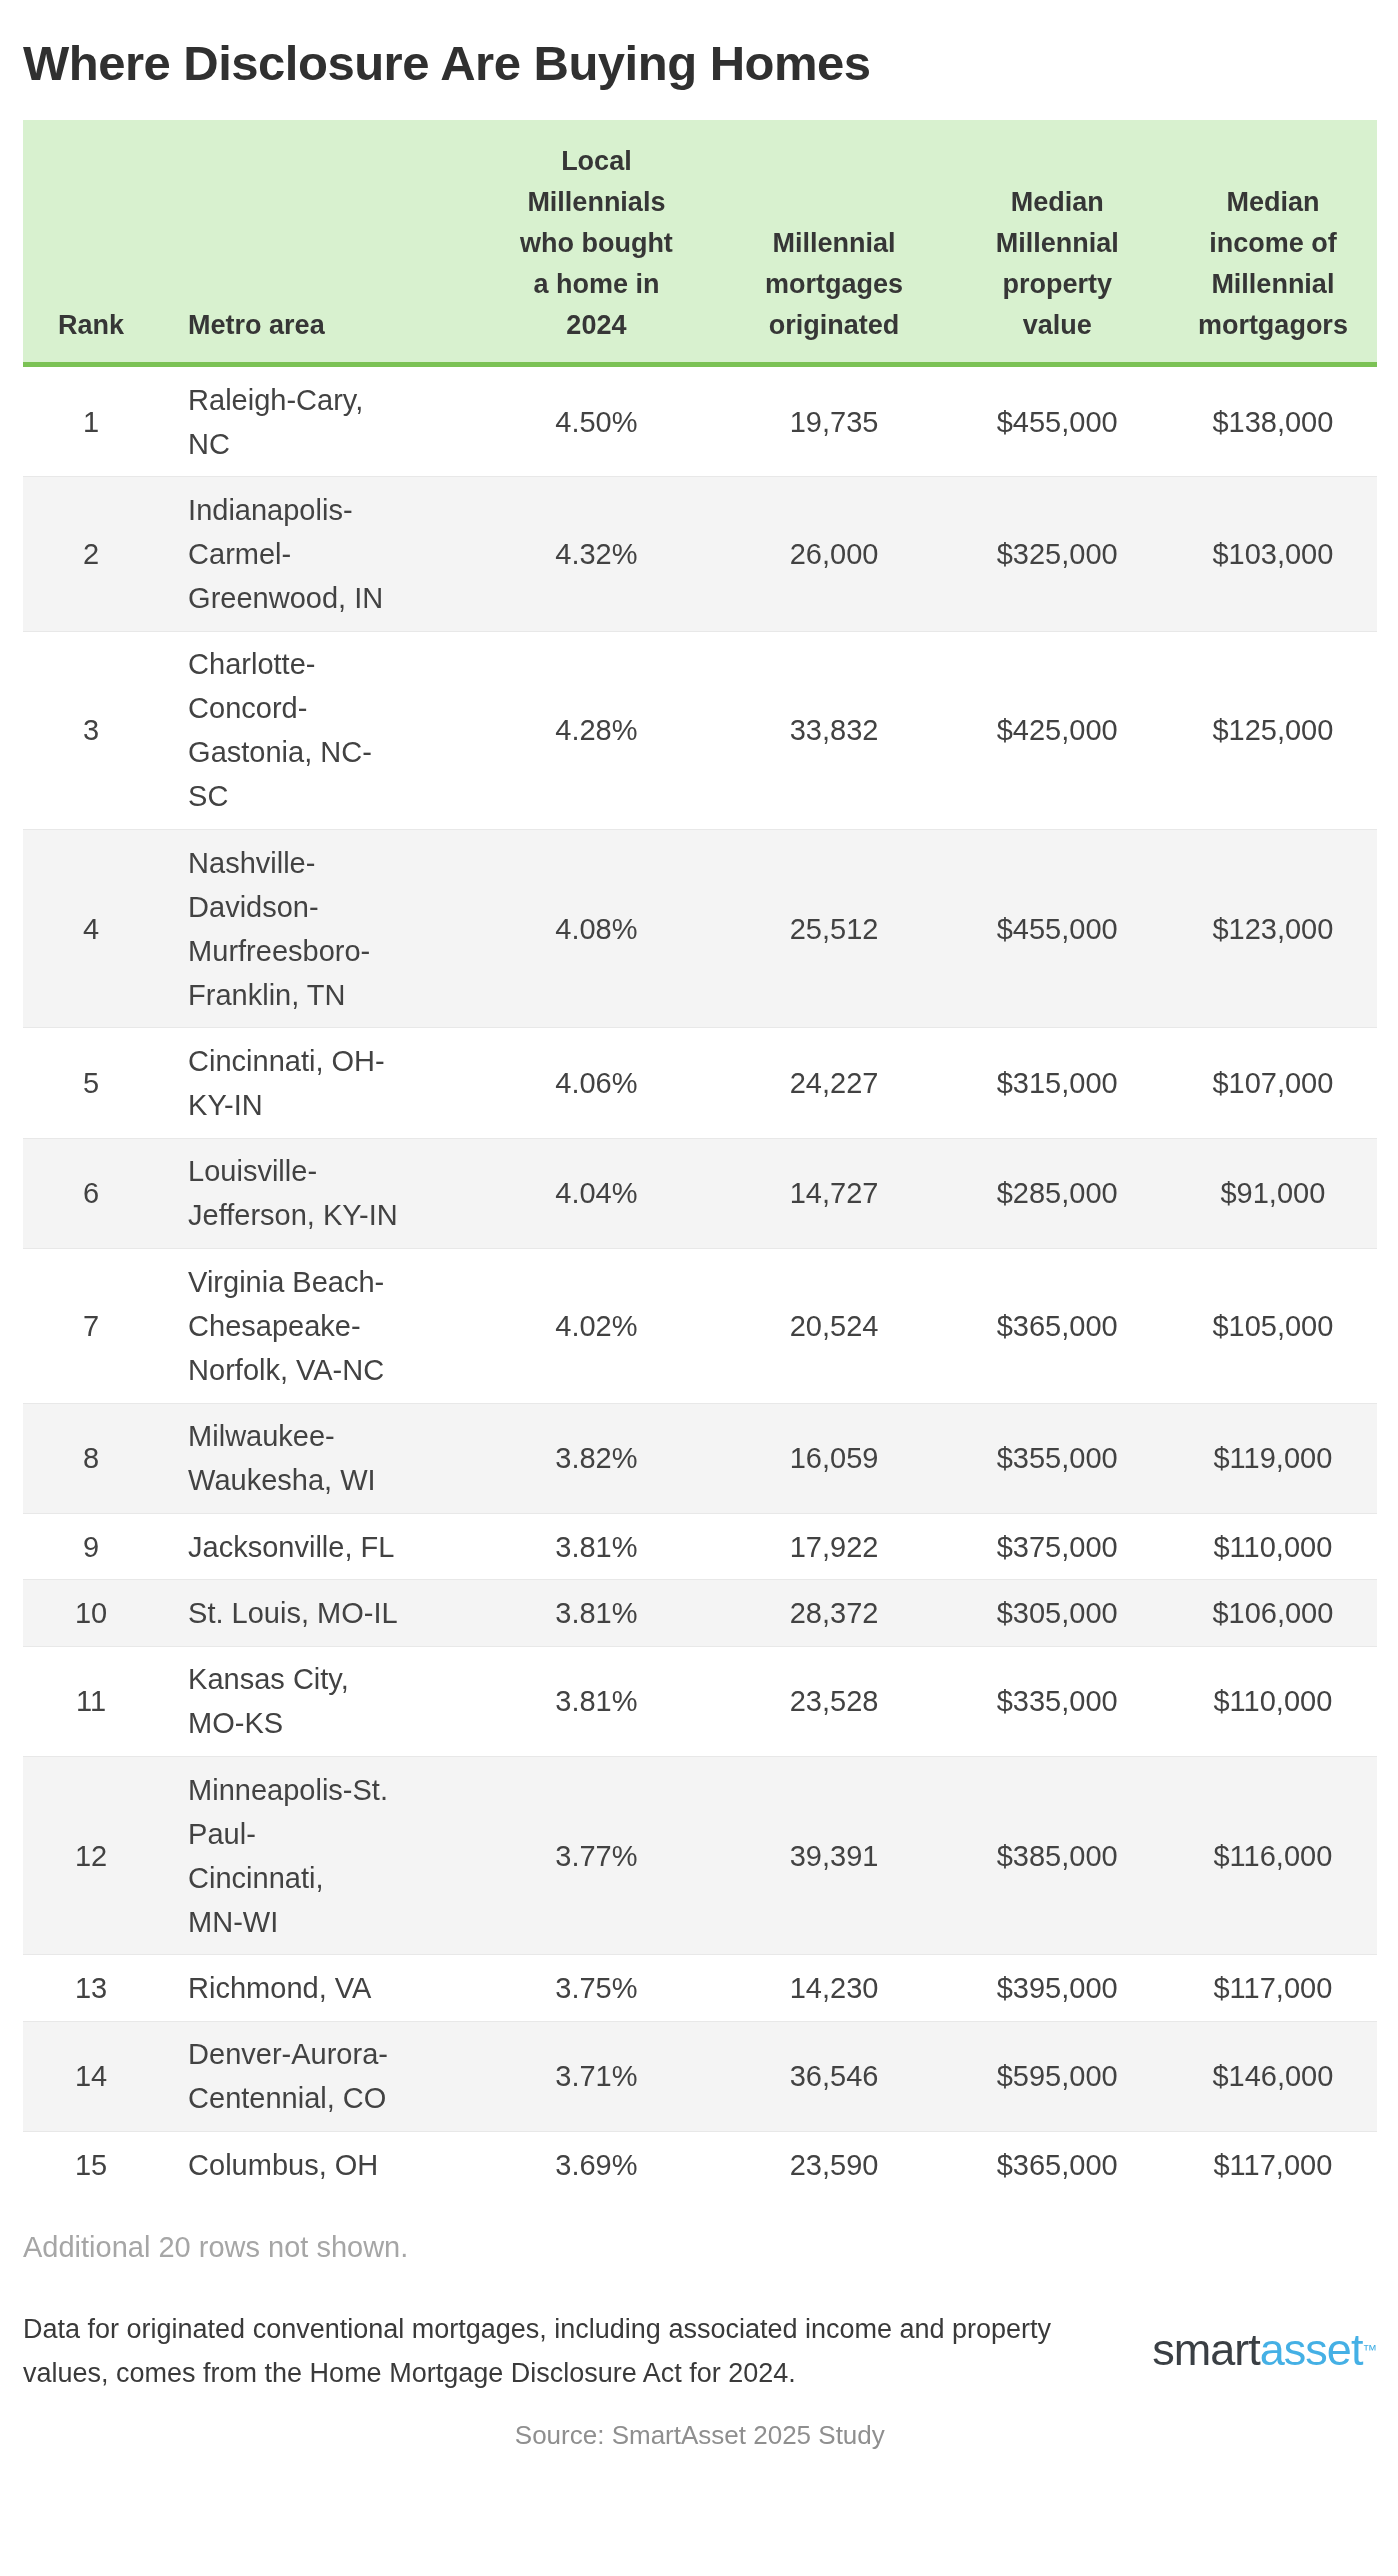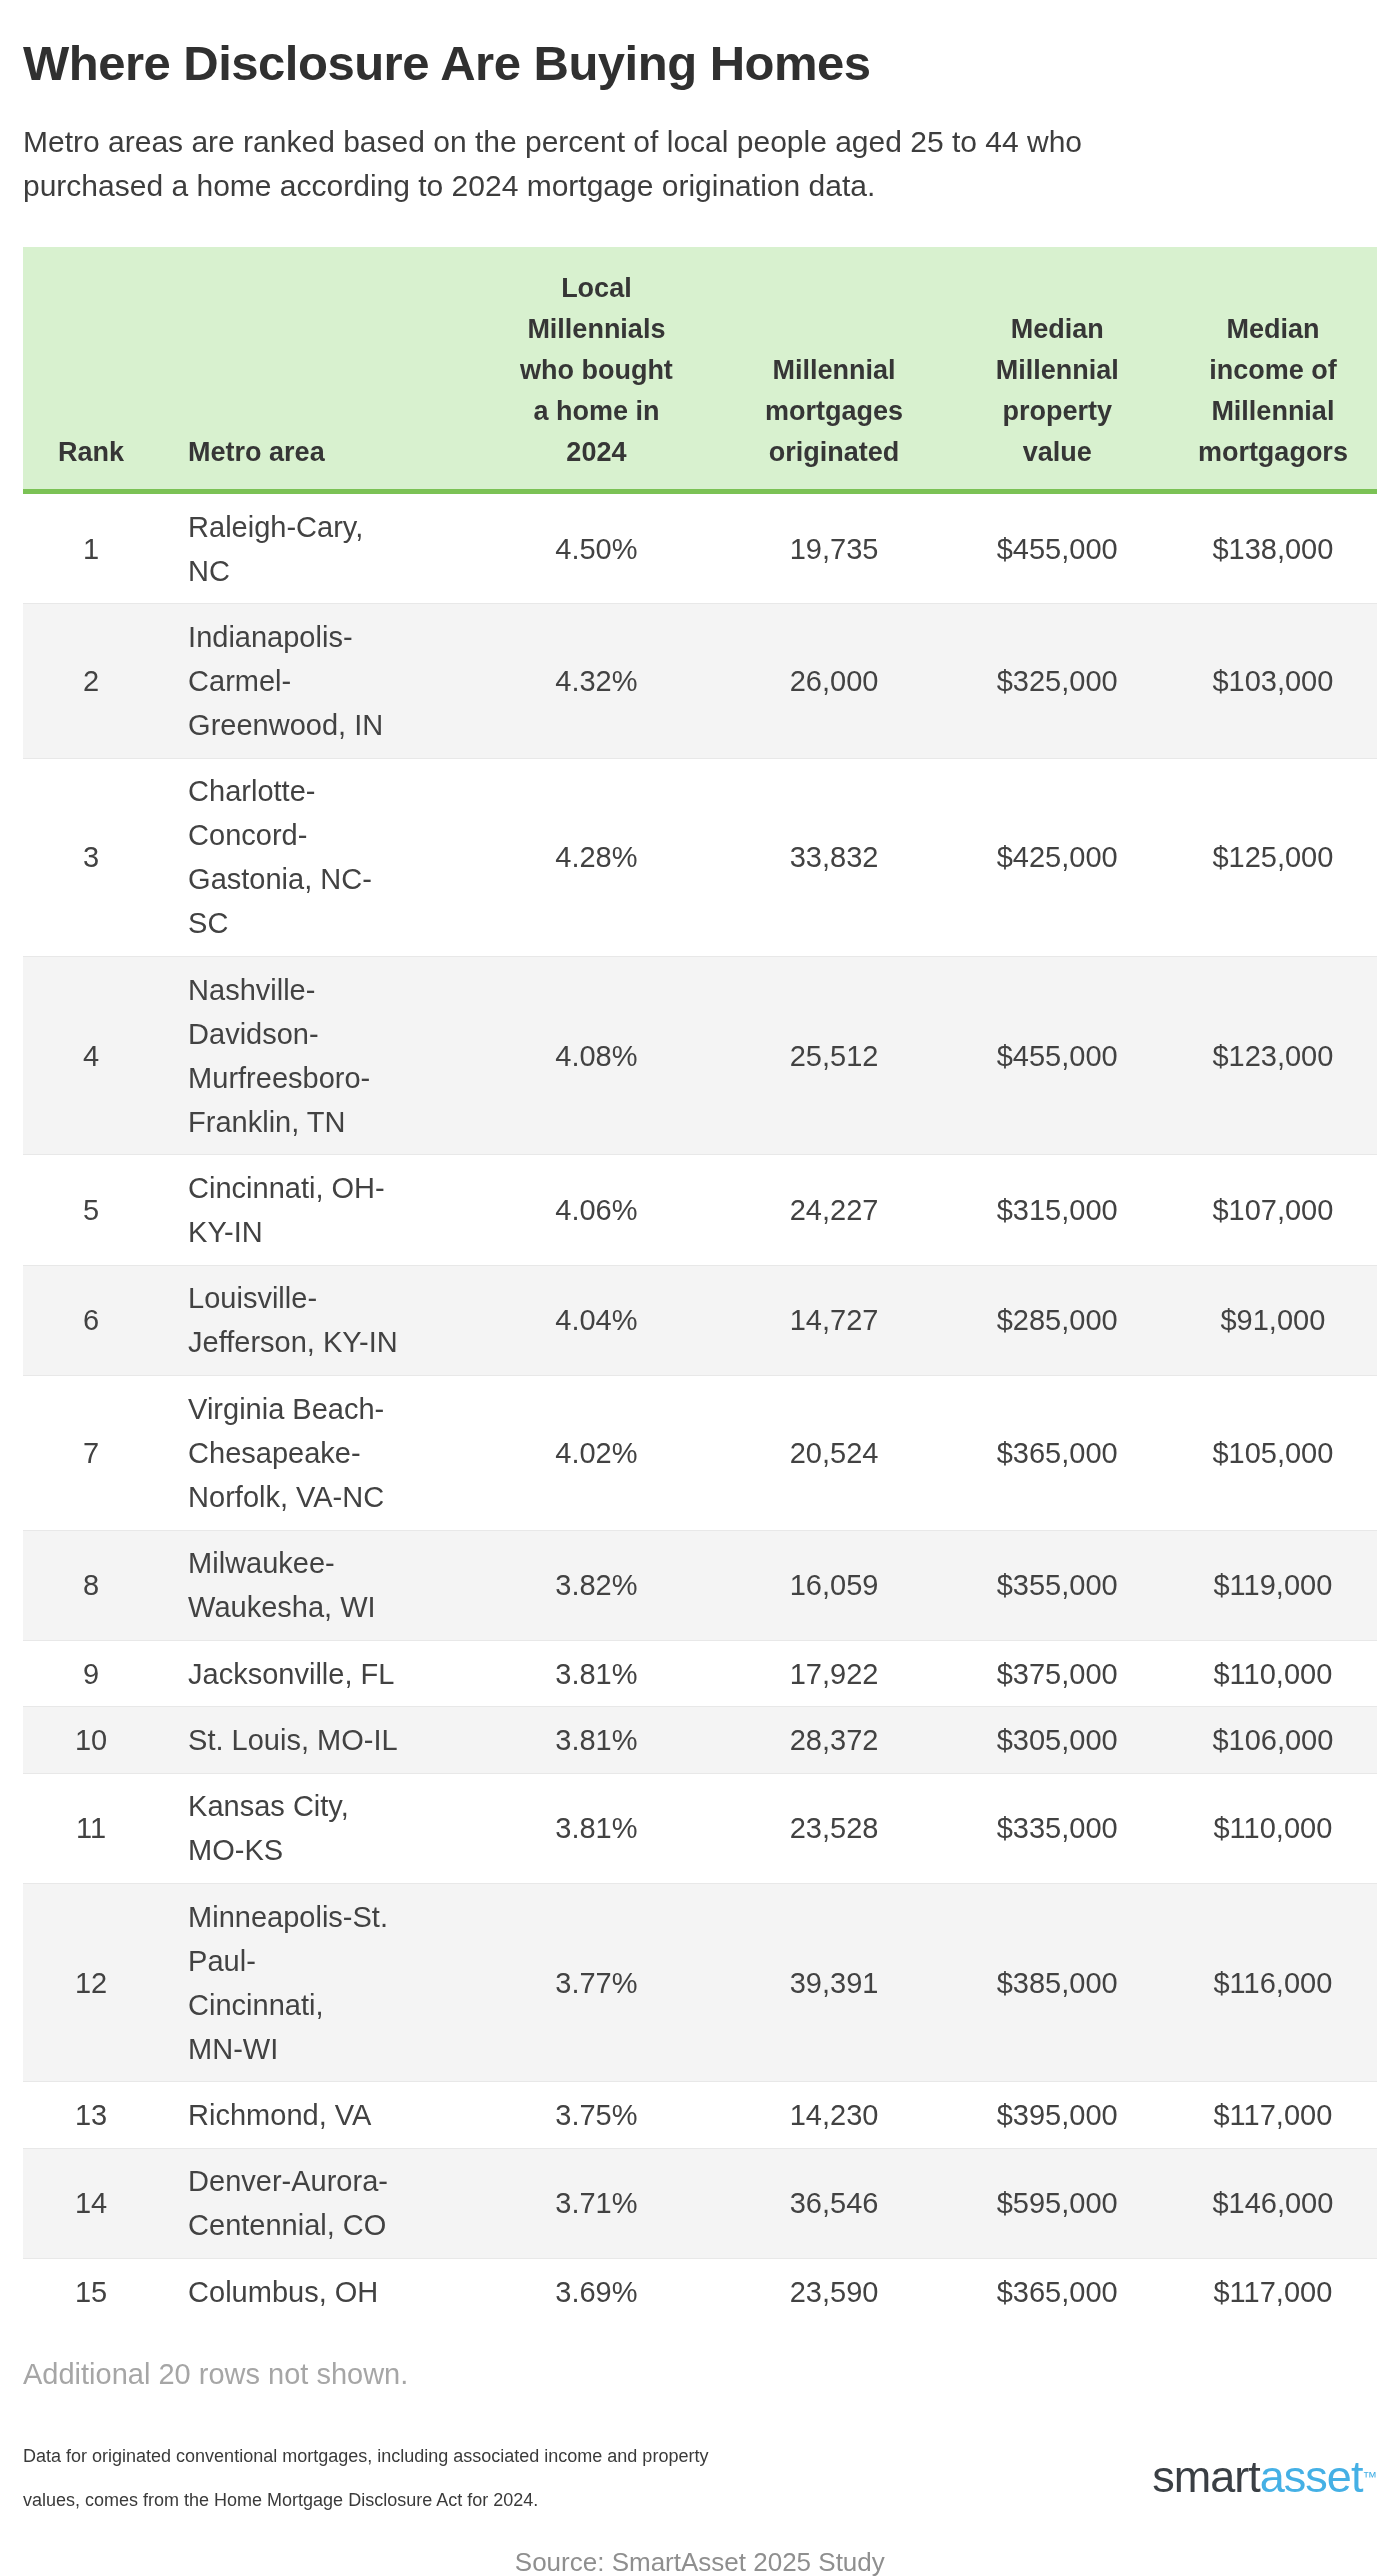--- a/index.html
+++ b/index.html
@@ -58,43 +58,41 @@
   tbody tr + tr{border-top:1.9px solid var(--row-line);}
   tbody tr:nth-child(even){background:var(--alt-row);}
   .additional-note{
     font-size:29px;color:var(--muted);margin-top:33px;
   }
   .footer{
     display:flex;justify-content:space-between;align-items:flex-start;
     margin-top:43px;width:1354px;
   }
   .footnote{
-    font-size:18px;line-height:44px;color:#3a3a3a;white-space:pre-line;
+    font-size:27px;line-height:44px;color:#3a3a3a;white-space:pre-line;
   }
   .logo{
     display:flex;align-items:flex-start;margin-top:20px;
     font-size:45px;letter-spacing:-1px;line-height:45px;
     white-space:nowrap;
   }
   .logo-smart{color:var(--logo-dark);}
   .logo-asset{color:var(--logo-blue);}
   .logo-tm{font-size:14.6px;color:var(--logo-blue);margin-top:1.9px;letter-spacing:0;}
   .source{
     font-size:26px;color:var(--source-gray);margin-top:25px;text-align:center;
   }
 </style>
 </head>
 <body>
 
 <div class="page">
 
   <h1 class="title">Where Disclosure Are Buying Homes</h1>
 
-  <p class="subtitle">Metro areas are ranked based on the percent of local people aged 25 to 44 who
-purchased a home according to 2024 mortgage origination data.</p>
 
   <table class="rankings">
     <colgroup>
       <col class="c-rank">
         <col class="c-metro">
         <col class="c-pct">
       <col class="c-mort">
         <col class="c-prop">
         <col class="c-inc">
     </colgroup>

